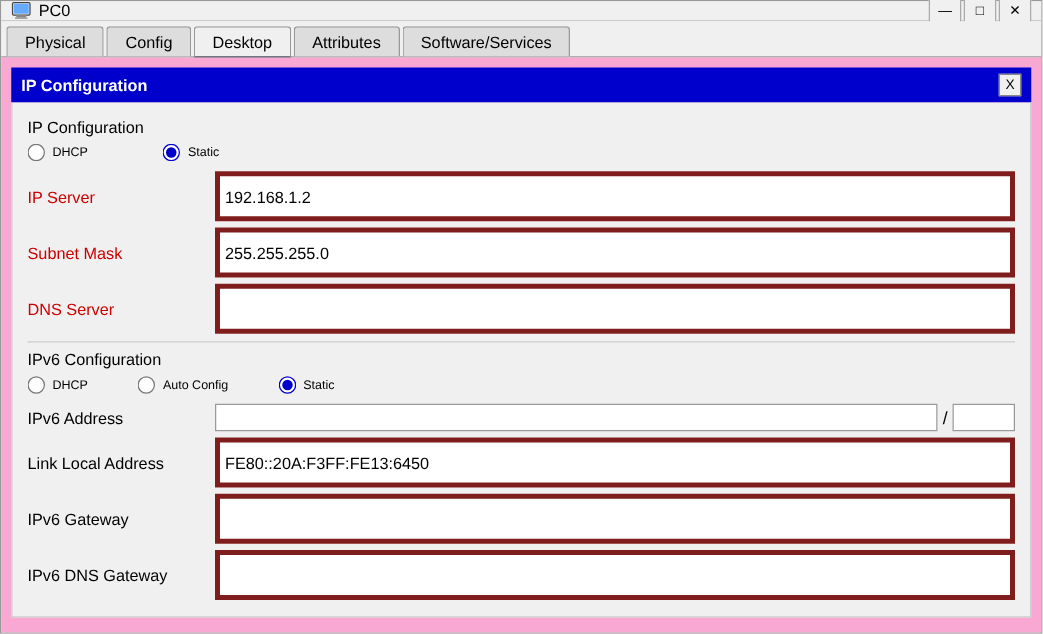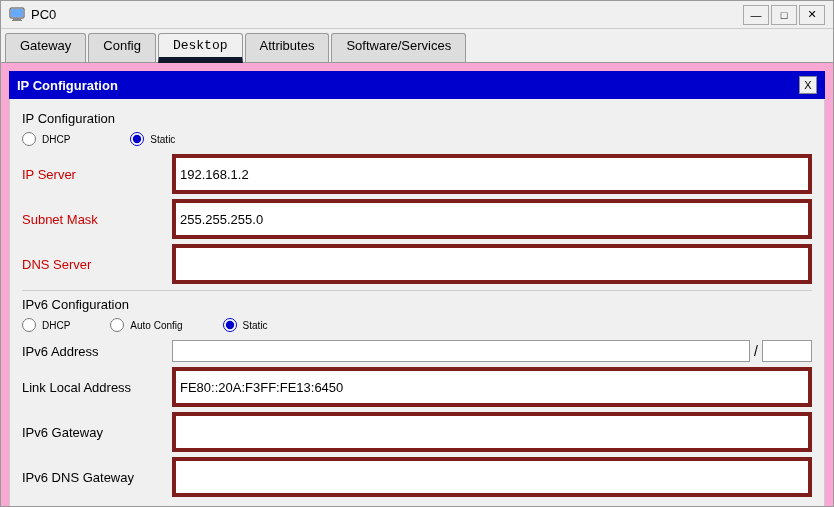--- a/index.html
+++ b/index.html
@@ -19,21 +19,21 @@
       display: flex;
       flex-direction: column;
     }
     .title-bar {
       background: #f0f0f0;
       border-bottom: 1px solid #ccc;
       padding: 4px 8px;
       display: flex;
       align-items: center;
       justify-content: space-between;
-      height: 28px;
+      height: 16px;
     }
     .title-bar-left {
       display: flex;
       align-items: center;
       gap: 6px;
     }
     .title-icon {
       width: 16px;
       height: 16px;
     }
@@ -68,25 +68,24 @@
       padding: 4px 14px;
       border: 1px solid #999;
       border-bottom: none;
       background: #ddd;
       cursor: pointer;
       font-size: 13px;
       border-radius: 3px 3px 0 0;
     }
     .tab.active {
       background: #f0f0f0;
-      border-bottom: 6px solid #0f172a;
+      border-bottom: 1px solid #0f172a;
       font-weight: normal;
       z-index: 1;
       margin-bottom: -1px;
-      font-family: Liberation Mono, monospace;
     }
 
     .content {
       flex: 1;
       padding: 8px;
       background: #f9a8d4;
       overflow: hidden;
     }
 
     .panel-header {
@@ -225,21 +224,21 @@
     </div>
     <div class="title-controls">
       <button class="title-btn">—</button>
       <button class="title-btn">□</button>
       <button class="title-btn close">✕</button>
     </div>
   </div>
 
   <div class="tabs-bar">
     <div class="tab">
-      <span>Gateway</span>
+      <span>Physical</span>
     </div>
     <div class="tab">
       <span>Config</span>
     </div>
     <div class="tab active">
       <span>Desktop</span>
     </div>
     <div class="tab">
       <span>Attributes</span>
     </div>

